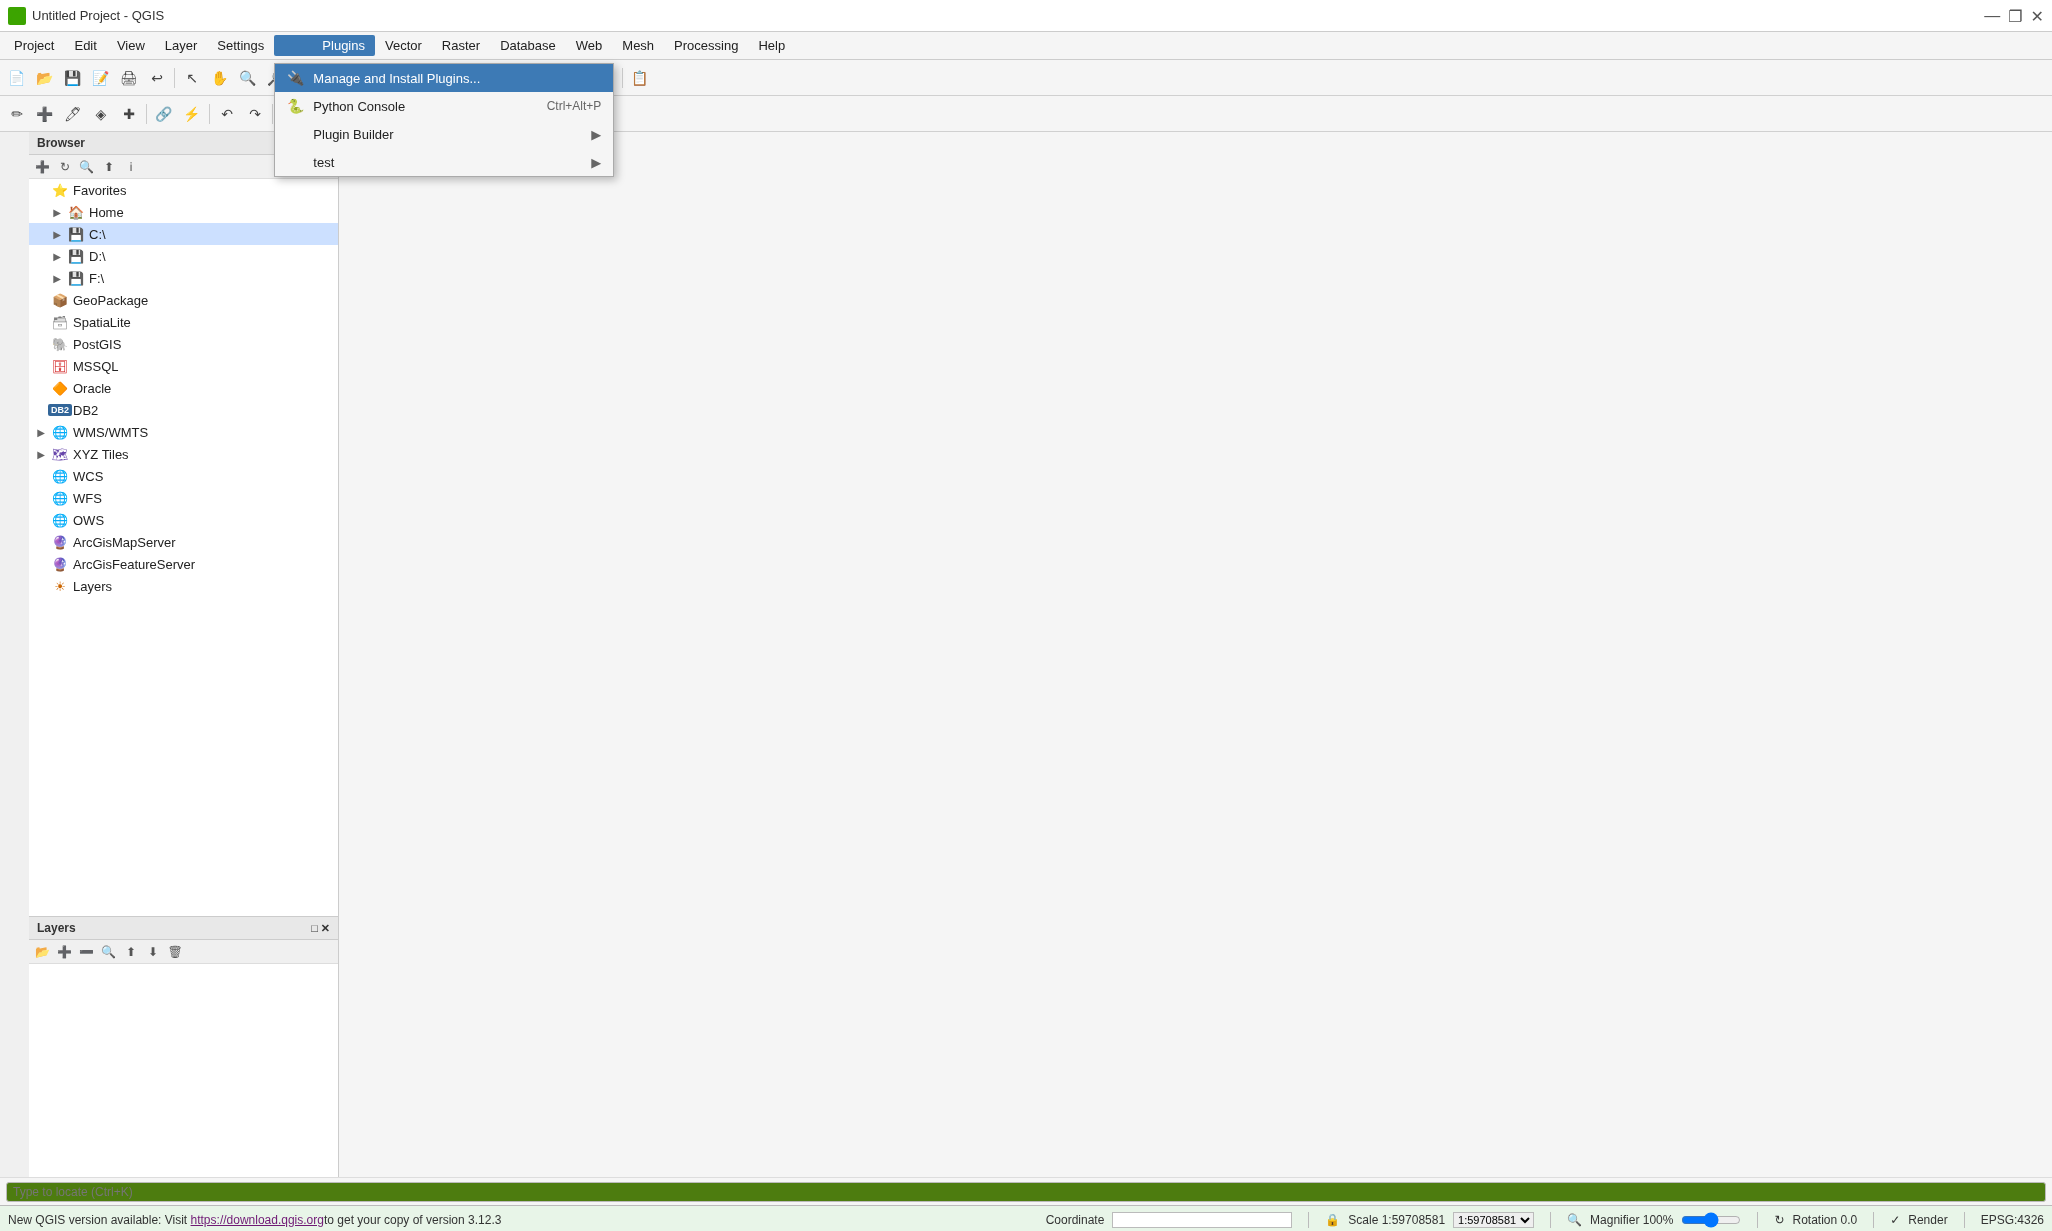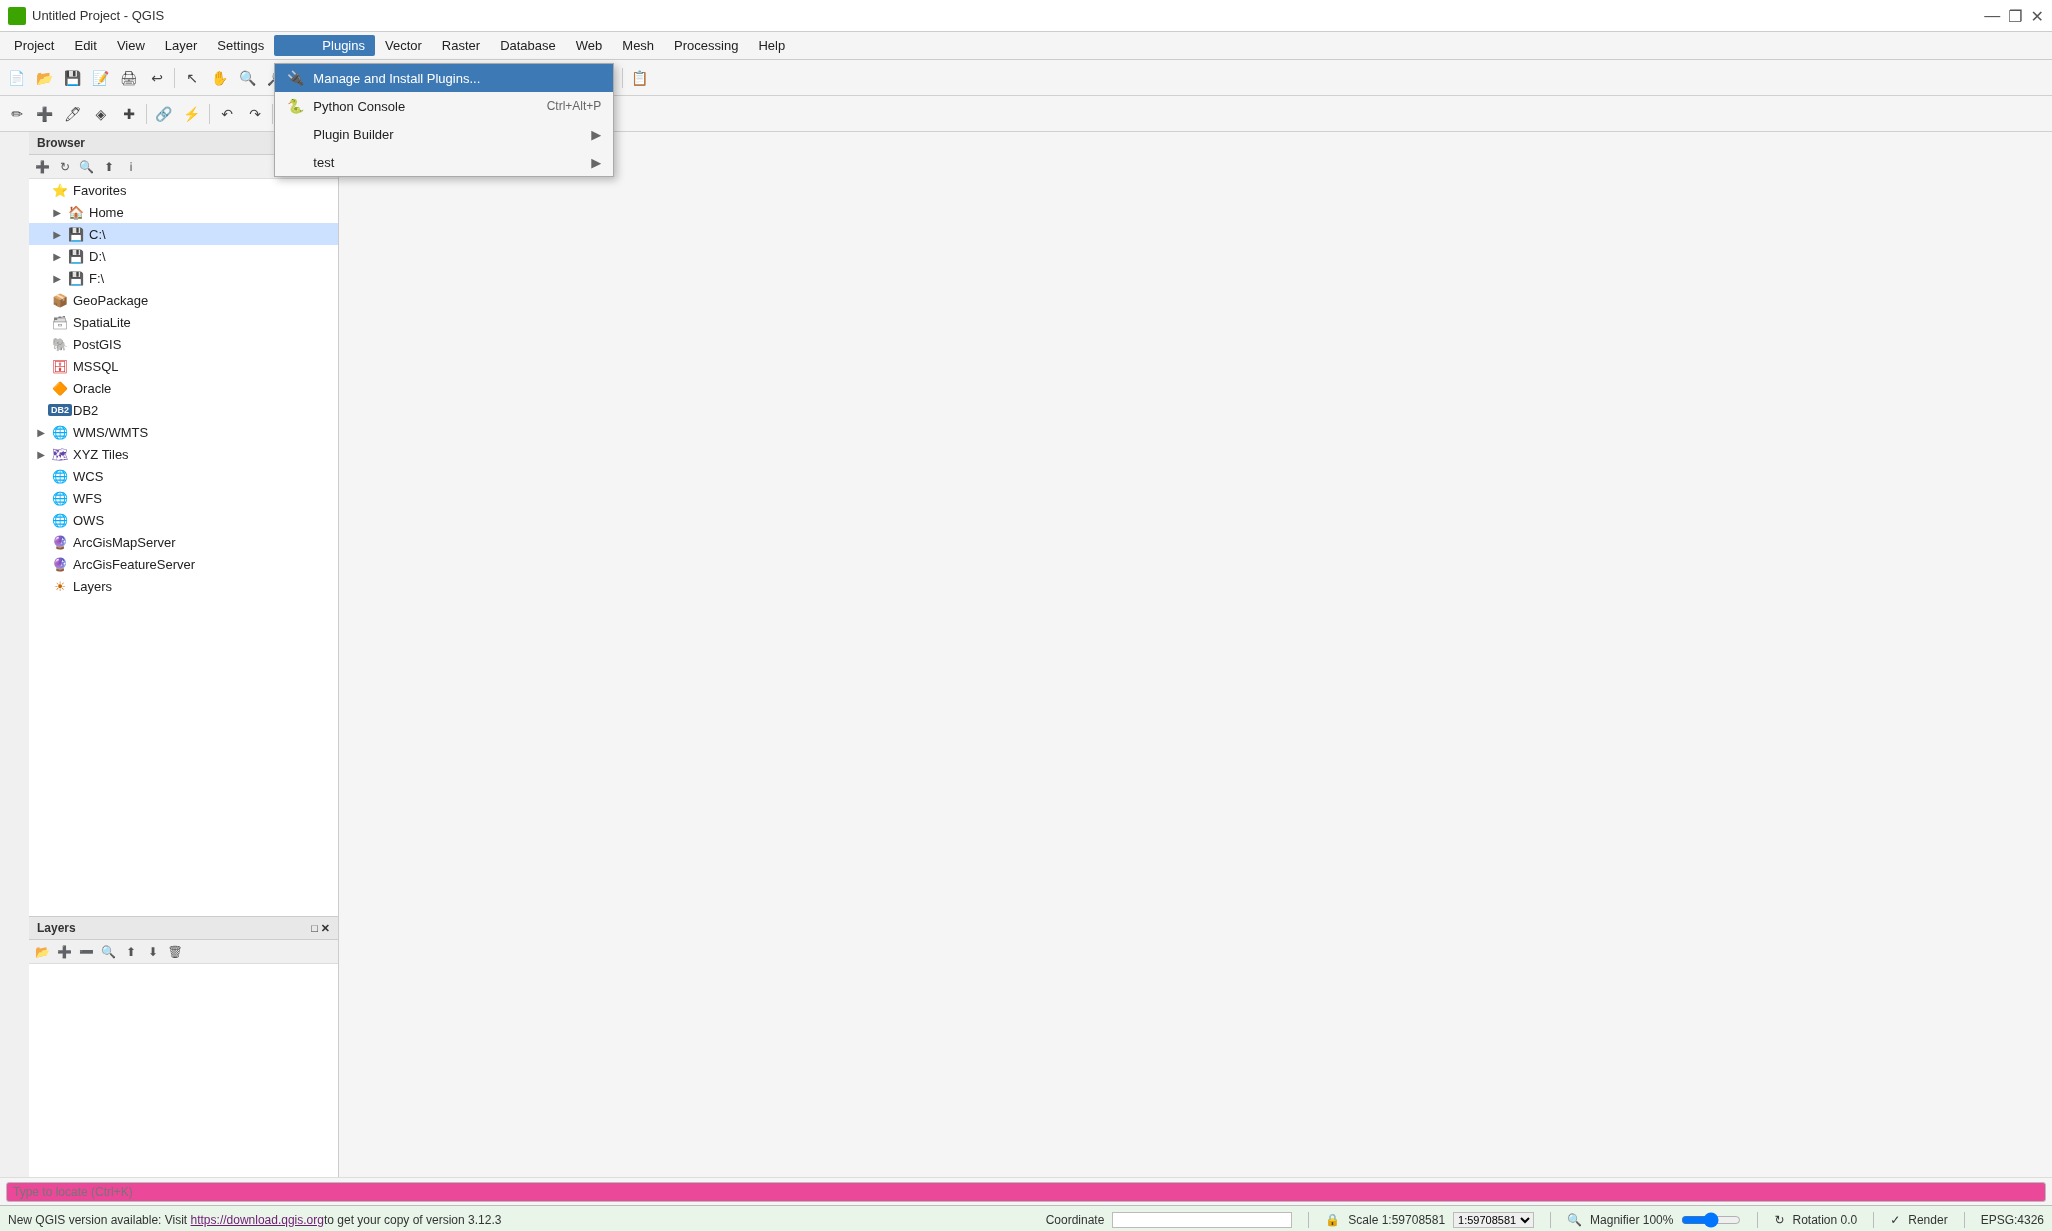--- a/index.html
+++ b/index.html
@@ -289,21 +289,21 @@
       align-items: center;
       padding: 0 6px;
       border-top: 1px solid #ddd;
     }
     #locate-input {
       flex: 1;
       border: 1px solid #bbb;
       border-radius: 3px;
       padding: 2px 6px;
       font-size: 12px;
-      background: #ec4899;
+      background: #4d7c0f;
     }
 
     
     .icon-star { color: #ffa500; }
     .icon-geopackage { color: #7a5c2e; }
     .icon-postgis { color: #336699; }
     .icon-mssql { color: #cc0000; }
     .icon-oracle { color: #cc4400; }
     .icon-wms { color: #2266aa; }
     .icon-xyz { color: #6644aa; }

